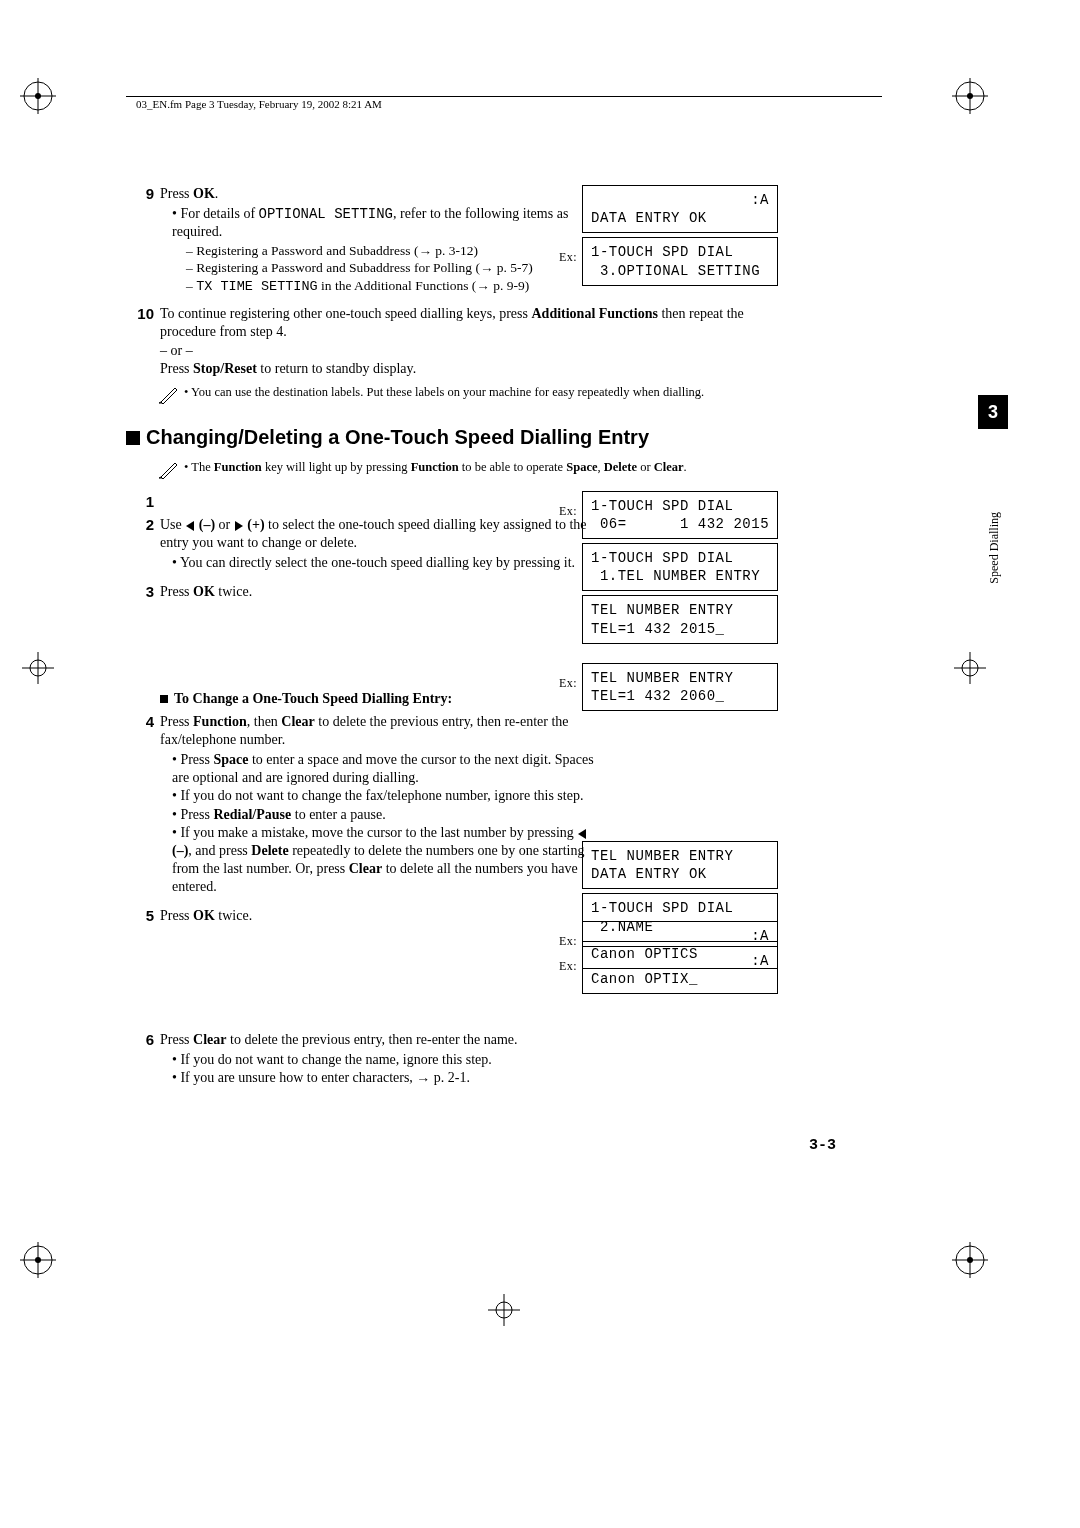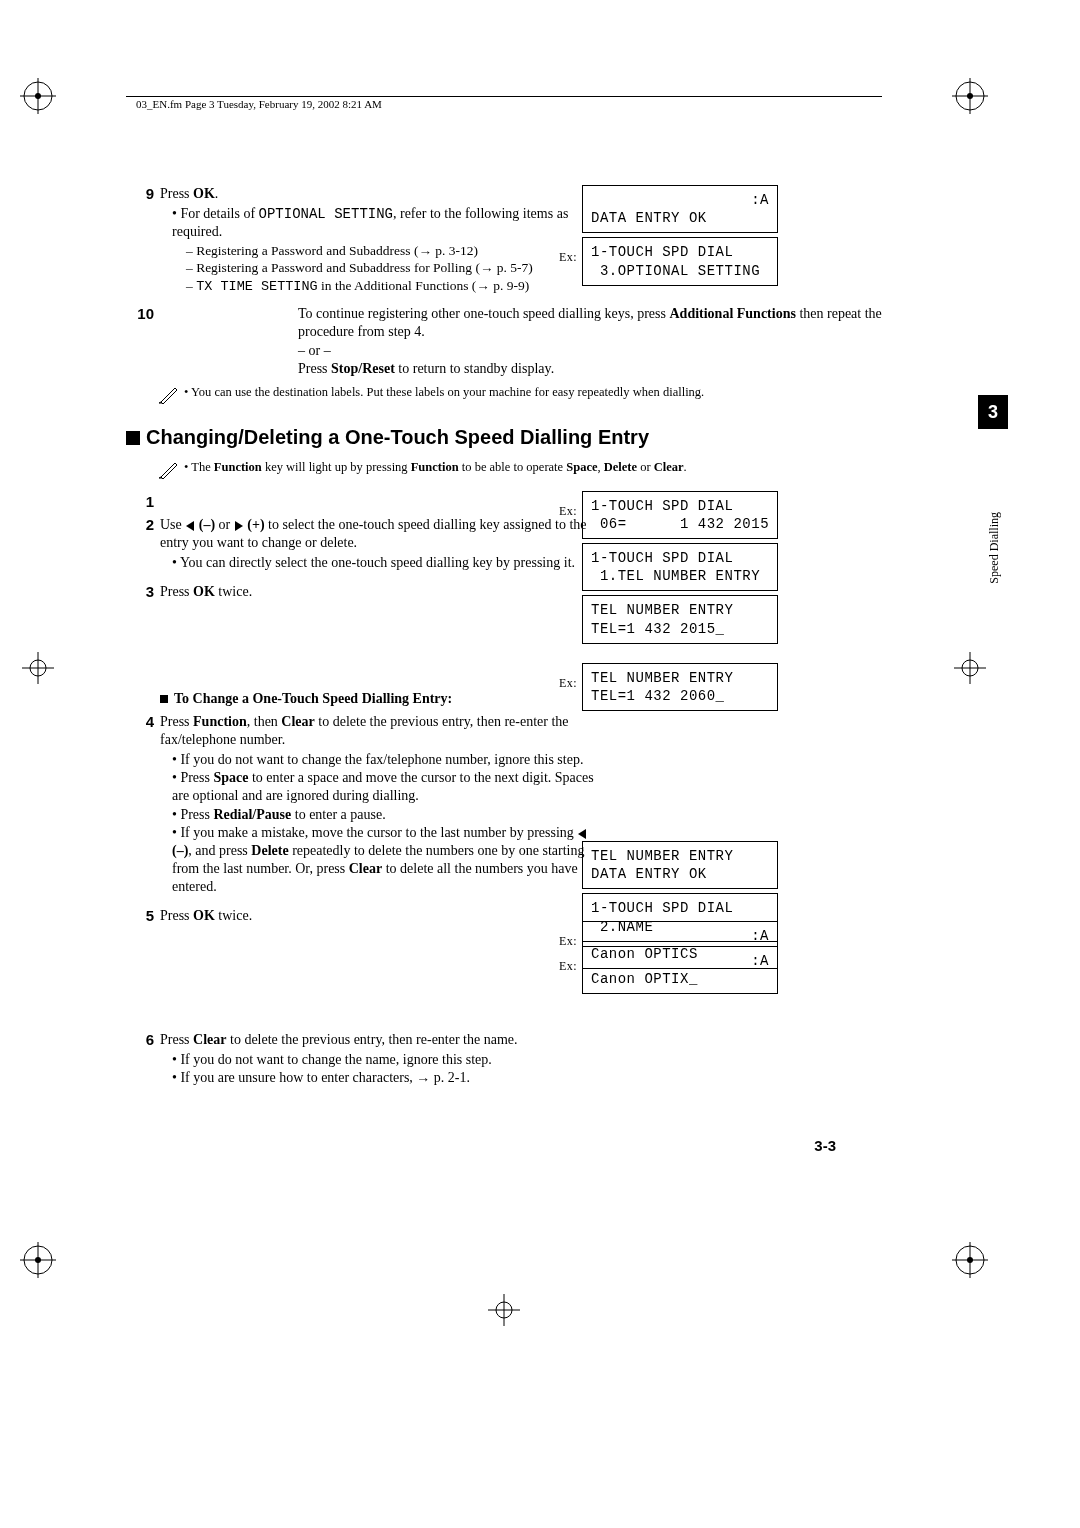--- a/index.html
+++ b/index.html
@@ -180,21 +180,21 @@
     top: 512px;
     font-size: 12px;
     writing-mode: vertical-rl;
     transform: rotate(180deg);
   }
   .page-num {
     position: absolute;
     right: 172px;
     bottom: 374px;
     font-weight: bold;
-    font-family: Liberation Sans, sans-serif;
+    font-family: Liberation Mono, monospace;
     font-size: 15px;
   }
   b, strong { font-weight: bold; }
   .tri-l, .tri-r {
     display: inline-block;
     width: 0; height: 0;
     vertical-align: middle;
   }
   .tri-l { border-top: 5px solid transparent; border-bottom: 5px solid transparent; border-right: 8px solid #000; margin: 0 1px;}
   .tri-r { border-top: 5px solid transparent; border-bottom: 5px solid transparent; border-left: 8px solid #000; margin: 0 1px;}
@@ -285,21 +285,21 @@
 
     <div class="lcd-group" style="top:0;">
       <div class="lcd-block">
         <div class="lcd"><span class="right-a">:A</span><span></span>
 <span>DATA ENTRY OK</span></div>
         <div class="lcd"><span class="ex">Ex:</span><span>1-TOUCH SPD DIAL</span>
 <span> 3.OPTIONAL SETTING</span></div>
       </div>
     </div>
 
-    <div class="step-row" style="justify-content:space-between;">
+    <div class="step-row" style="">
       <div class="step-num">10</div>
       <div class="step-body step-body-wide">
         <span>To continue registering other one-touch speed dialling keys, press </span><b>Additional Functions</b><span> then repeat the procedure from step 4.</span><br>
         <span>– or –</span><br>
         <span>Press </span><b>Stop/Reset</b><span> to return to standby display.</span>
       </div>
     </div>
 
     <div class="note-row">
       <div class="note-icon">
@@ -362,22 +362,22 @@
       </div>
     </div>
 
     <div class="subheading" style="margin-top:90px;">To Change a One-Touch Speed Dialling Entry:</div>
 
     <div class="step-row">
       <div class="step-num">4</div>
       <div class="step-body">
         <span>Press </span><b>Function</b><span>, then </span><b>Clear</b><span> to delete the previous entry, then re-enter the fax/telephone number.</span>
         <ul class="bullets">
+          <li><span>Press </span><b>Space</b><span> to enter a space and move the cursor to the next digit. Spaces are optional and are ignored during dialling.</span></li>
           <li>If you do not want to change the fax/telephone number, ignore this step.</li>
-          <li><span>Press </span><b>Space</b><span> to enter a space and move the cursor to the next digit. Spaces are optional and are ignored during dialling.</span></li>
           <li><span>Press </span><b>Redial/Pause</b><span> to enter a pause.</span></li>
           <li><span>If you make a mistake, move the cursor to the last number by pressing </span><span class="tri-l"></span><b> (–)</b><span>, and press </span><b>Delete</b><span> repeatedly to delete the numbers one by one starting from the last number. Or, press </span><b>Clear</b><span> to delete all the numbers you have entered.</span></li>
         </ul>
       </div>
     </div>
 
     <div class="lcd-group" style="top:478px;">
       <div class="lcd-block">
         <div class="lcd"><span class="ex">Ex:</span><span>TEL NUMBER ENTRY</span>
 <span>TEL=1 432 2060_</span></div>

